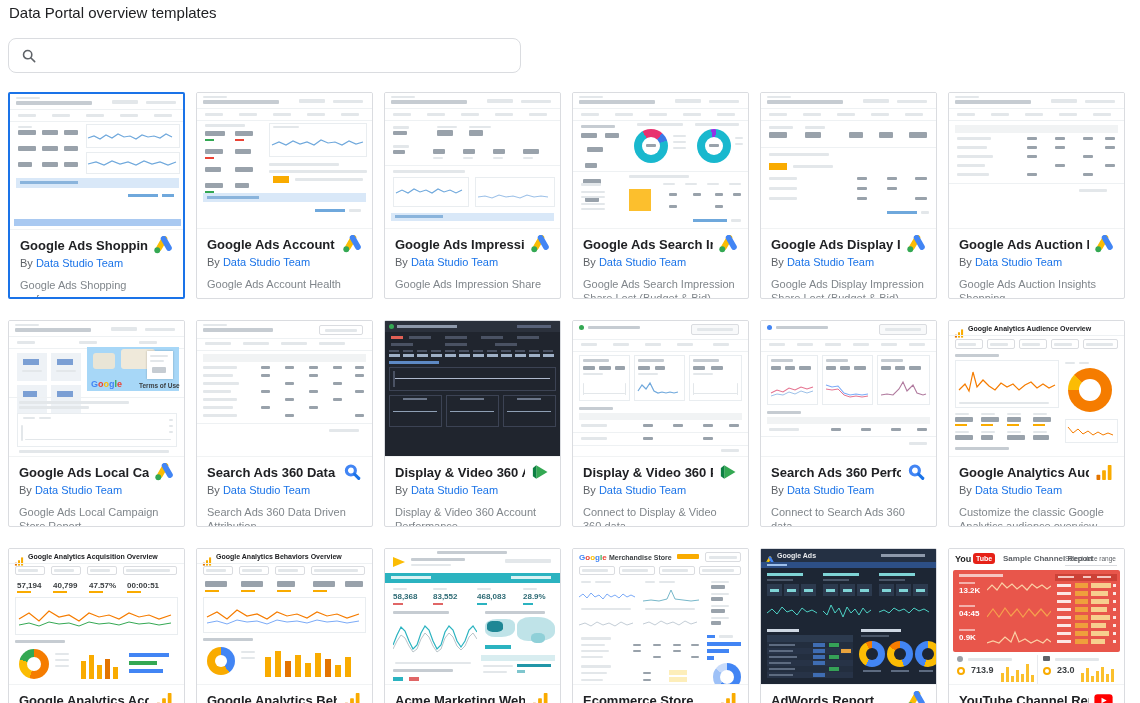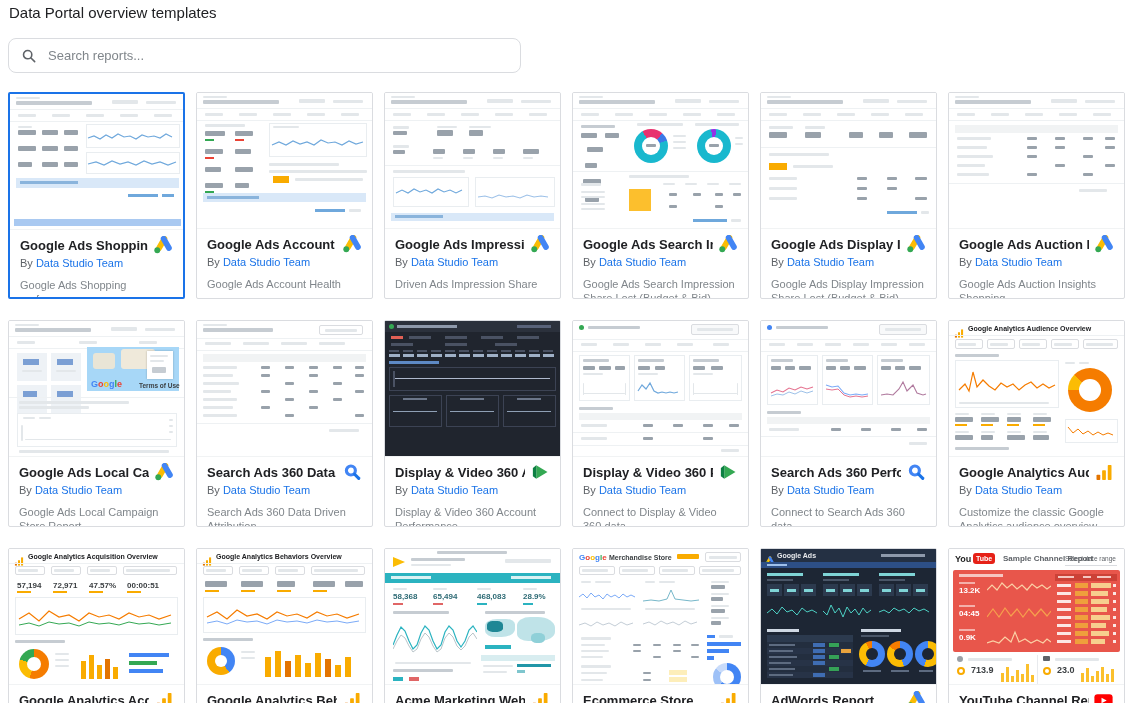--- a/index.html
+++ b/index.html
@@ -38,21 +38,20 @@
 
 <div class="page-title">Data Portal overview templates</div>
 
 <div class="searchbar">
   <span style="display:flex">
     <svg width="16" height="16" viewBox="0 0 24 24" fill="none" stroke="#5f6368" stroke-width="2.4">
         <circle cx="10" cy="10" r="6.2"></circle>
         <line x1="15" y1="15" x2="20.5" y2="20.5" stroke-linecap="round"></line>
       </svg>
   </span>
-  <input placeholder="Search reports..." style="">
 </div>
 
 <div class="grid">
 
   <div class="card selected">
     <div class="t">
       <i class="a sm" style="left:6px;top:3px;width:24px;height:2px"></i>
         <i class="a sd" style="left:6px;top:7px;width:76px;height:4px"></i>
         <i class="a sm" style="left:102px;top:6px;width:26px;height:4px"></i>
         <i class="a sm" style="left:136px;top:7px;width:30px;height:3px"></i>
@@ -206,21 +205,21 @@
           <div class="ttl">Google Ads Impression S...</div>
         <span class="ic">
             <svg width="20" height="18" viewBox="0 0 24 22">
               <rect x="7" y="-1" width="7" height="20" rx="3.5" transform="rotate(30 10.5 9)" fill="#fbbc04"></rect>
               <rect x="12.5" y="-1" width="7" height="20" rx="3.5" transform="rotate(-30 16 9)" fill="#4285f4"></rect>
               <circle cx="5" cy="17.5" r="3.6" fill="#34a853"></circle>
             </svg>
           </span>
         </div>
       <div class="by"><span>By</span> <a href="#">Data Studio Team</a></div>
-      <div class="dsc">Driven Ads Impression Share</div>
+      <div class="dsc">Google Ads Impression Share</div>
     </div>
   </div>
 
   <div class="card">
     <div class="t">
       <i class="a sm" style="left:6px;top:3px;width:24px;height:2px"></i>
         <i class="a sd" style="left:6px;top:7px;width:76px;height:4px"></i>
         <i class="a sm" style="left:102px;top:6px;width:26px;height:4px"></i>
         <i class="a sm" style="left:136px;top:7px;width:30px;height:3px"></i>
         <i class="a dv" style="top:15px"></i>
@@ -793,21 +792,21 @@
       <i class="a" style="left:6px;top:17px;width:30px;height:9px;border:1px solid #dadce0;border-radius:2px;box-sizing:border-box"></i>
         <i class="a sm" style="left:9px;top:20px;width:20px;height:3px"></i>
       <i class="a" style="left:42px;top:17px;width:30px;height:9px;border:1px solid #dadce0;border-radius:2px;box-sizing:border-box"></i>
         <i class="a sm" style="left:45px;top:20px;width:20px;height:3px"></i>
       <i class="a" style="left:78px;top:17px;width:30px;height:9px;border:1px solid #dadce0;border-radius:2px;box-sizing:border-box"></i>
         <i class="a sm" style="left:81px;top:20px;width:20px;height:3px"></i>
       <i class="a" style="left:114px;top:17px;width:54px;height:9px;border:1px solid #dadce0;border-radius:2px;box-sizing:border-box"></i>
         <i class="a sm" style="left:117px;top:20px;width:44px;height:3px"></i>
       <b class="a num" style="left:8px;top:32px">57,194</b>
         <i class="a" style="left:8px;top:42px;width:14px;height:2px;background:#f9ab00"></i>
-      <b class="a num" style="left:44px;top:32px">72,971</b>
+      <b class="a num" style="left:44px;top:32px">40,799</b>
         <i class="a" style="left:44px;top:42px;width:14px;height:2px;background:#f9ab00"></i>
       <b class="a num" style="left:80px;top:32px">47.57%</b>
         <i class="a" style="left:80px;top:42px;width:14px;height:2px;background:#f9ab00"></i>
       <b class="a num" style="left:118px;top:32px">00:00:51</b>
         <i class="a" style="left:118px;top:42px;width:14px;height:2px;background:#f9ab00"></i>
       <i class="a bx" style="left:6px;top:48px;width:163px;height:38px"></i>
       <svg class="a" style="left:6px;top:48px" width="163" height="38">
           <polyline points="4,22 14,16 24,24 34,14 44,20 54,18 64,24 74,16 84,20 94,18 104,22 114,16 124,20 134,18 144,22 156,18" fill="none" stroke="#f57c00" stroke-width="1.2"></polyline>
           <polyline points="4,28 14,26 24,29 34,25 44,27 54,26 64,29 74,25 84,27 94,26 104,28 114,25 124,27 134,26 144,28 156,26" fill="none" stroke="#34a853" stroke-width="1"></polyline>
         </svg>
@@ -907,21 +906,21 @@
       <i class="a sd" style="left:26px;top:9px;width:54px;height:3px"></i>
         <i class="a sm" style="left:26px;top:15px;width:40px;height:2px"></i>
       <i class="a sm" style="left:120px;top:10px;width:46px;height:4px"></i>
       <i class="a" style="left:0;top:24px;width:100%;height:10px;background:#2bb3c0"></i>
         <i class="a" style="left:6px;top:27px;width:40px;height:3px;background:#d9f2f4"></i>
         <i class="a" style="left:126px;top:27px;width:40px;height:3px;background:#d9f2f4"></i>
       <i class="a sm" style="left:8px;top:39px;width:14px;height:2px"></i>
         <b class="a num" style="left:8px;top:43px;color:#2e6b75">58,368</b>
         <i class="a" style="left:8px;top:54px;width:10px;height:2px;background:#e06666"></i>
       <i class="a sm" style="left:48px;top:39px;width:14px;height:2px"></i>
-        <b class="a num" style="left:48px;top:43px;color:#2e6b75">65,494</b>
+        <b class="a num" style="left:48px;top:43px;color:#2e6b75">83,552</b>
         <i class="a" style="left:48px;top:54px;width:10px;height:2px;background:#e06666"></i>
       <i class="a sm" style="left:92px;top:39px;width:14px;height:2px"></i>
         <b class="a num" style="left:92px;top:43px;color:#2e6b75">468,083</b>
         <i class="a" style="left:92px;top:54px;width:10px;height:2px;background:#2bb3c0"></i>
       <i class="a sm" style="left:138px;top:39px;width:14px;height:2px"></i>
         <b class="a num" style="left:138px;top:43px;color:#2e6b75">28.9%</b>
         <i class="a" style="left:138px;top:54px;width:10px;height:2px;background:#2bb3c0"></i>
       <i class="a sd" style="left:8px;top:62px;width:56px;height:3px"></i>
       <svg class="a" style="left:8px;top:68px" width="84" height="44">
           <polyline points="0,28 4,18 8,10 12,14 16,24 20,32 24,28 28,16 32,9 36,13 40,24 44,32 48,28 52,15 56,9 60,13 64,24 68,30 72,24 76,13 80,9 84,15" fill="none" stroke="#2bb3c0" stroke-width="1.2"></polyline>

